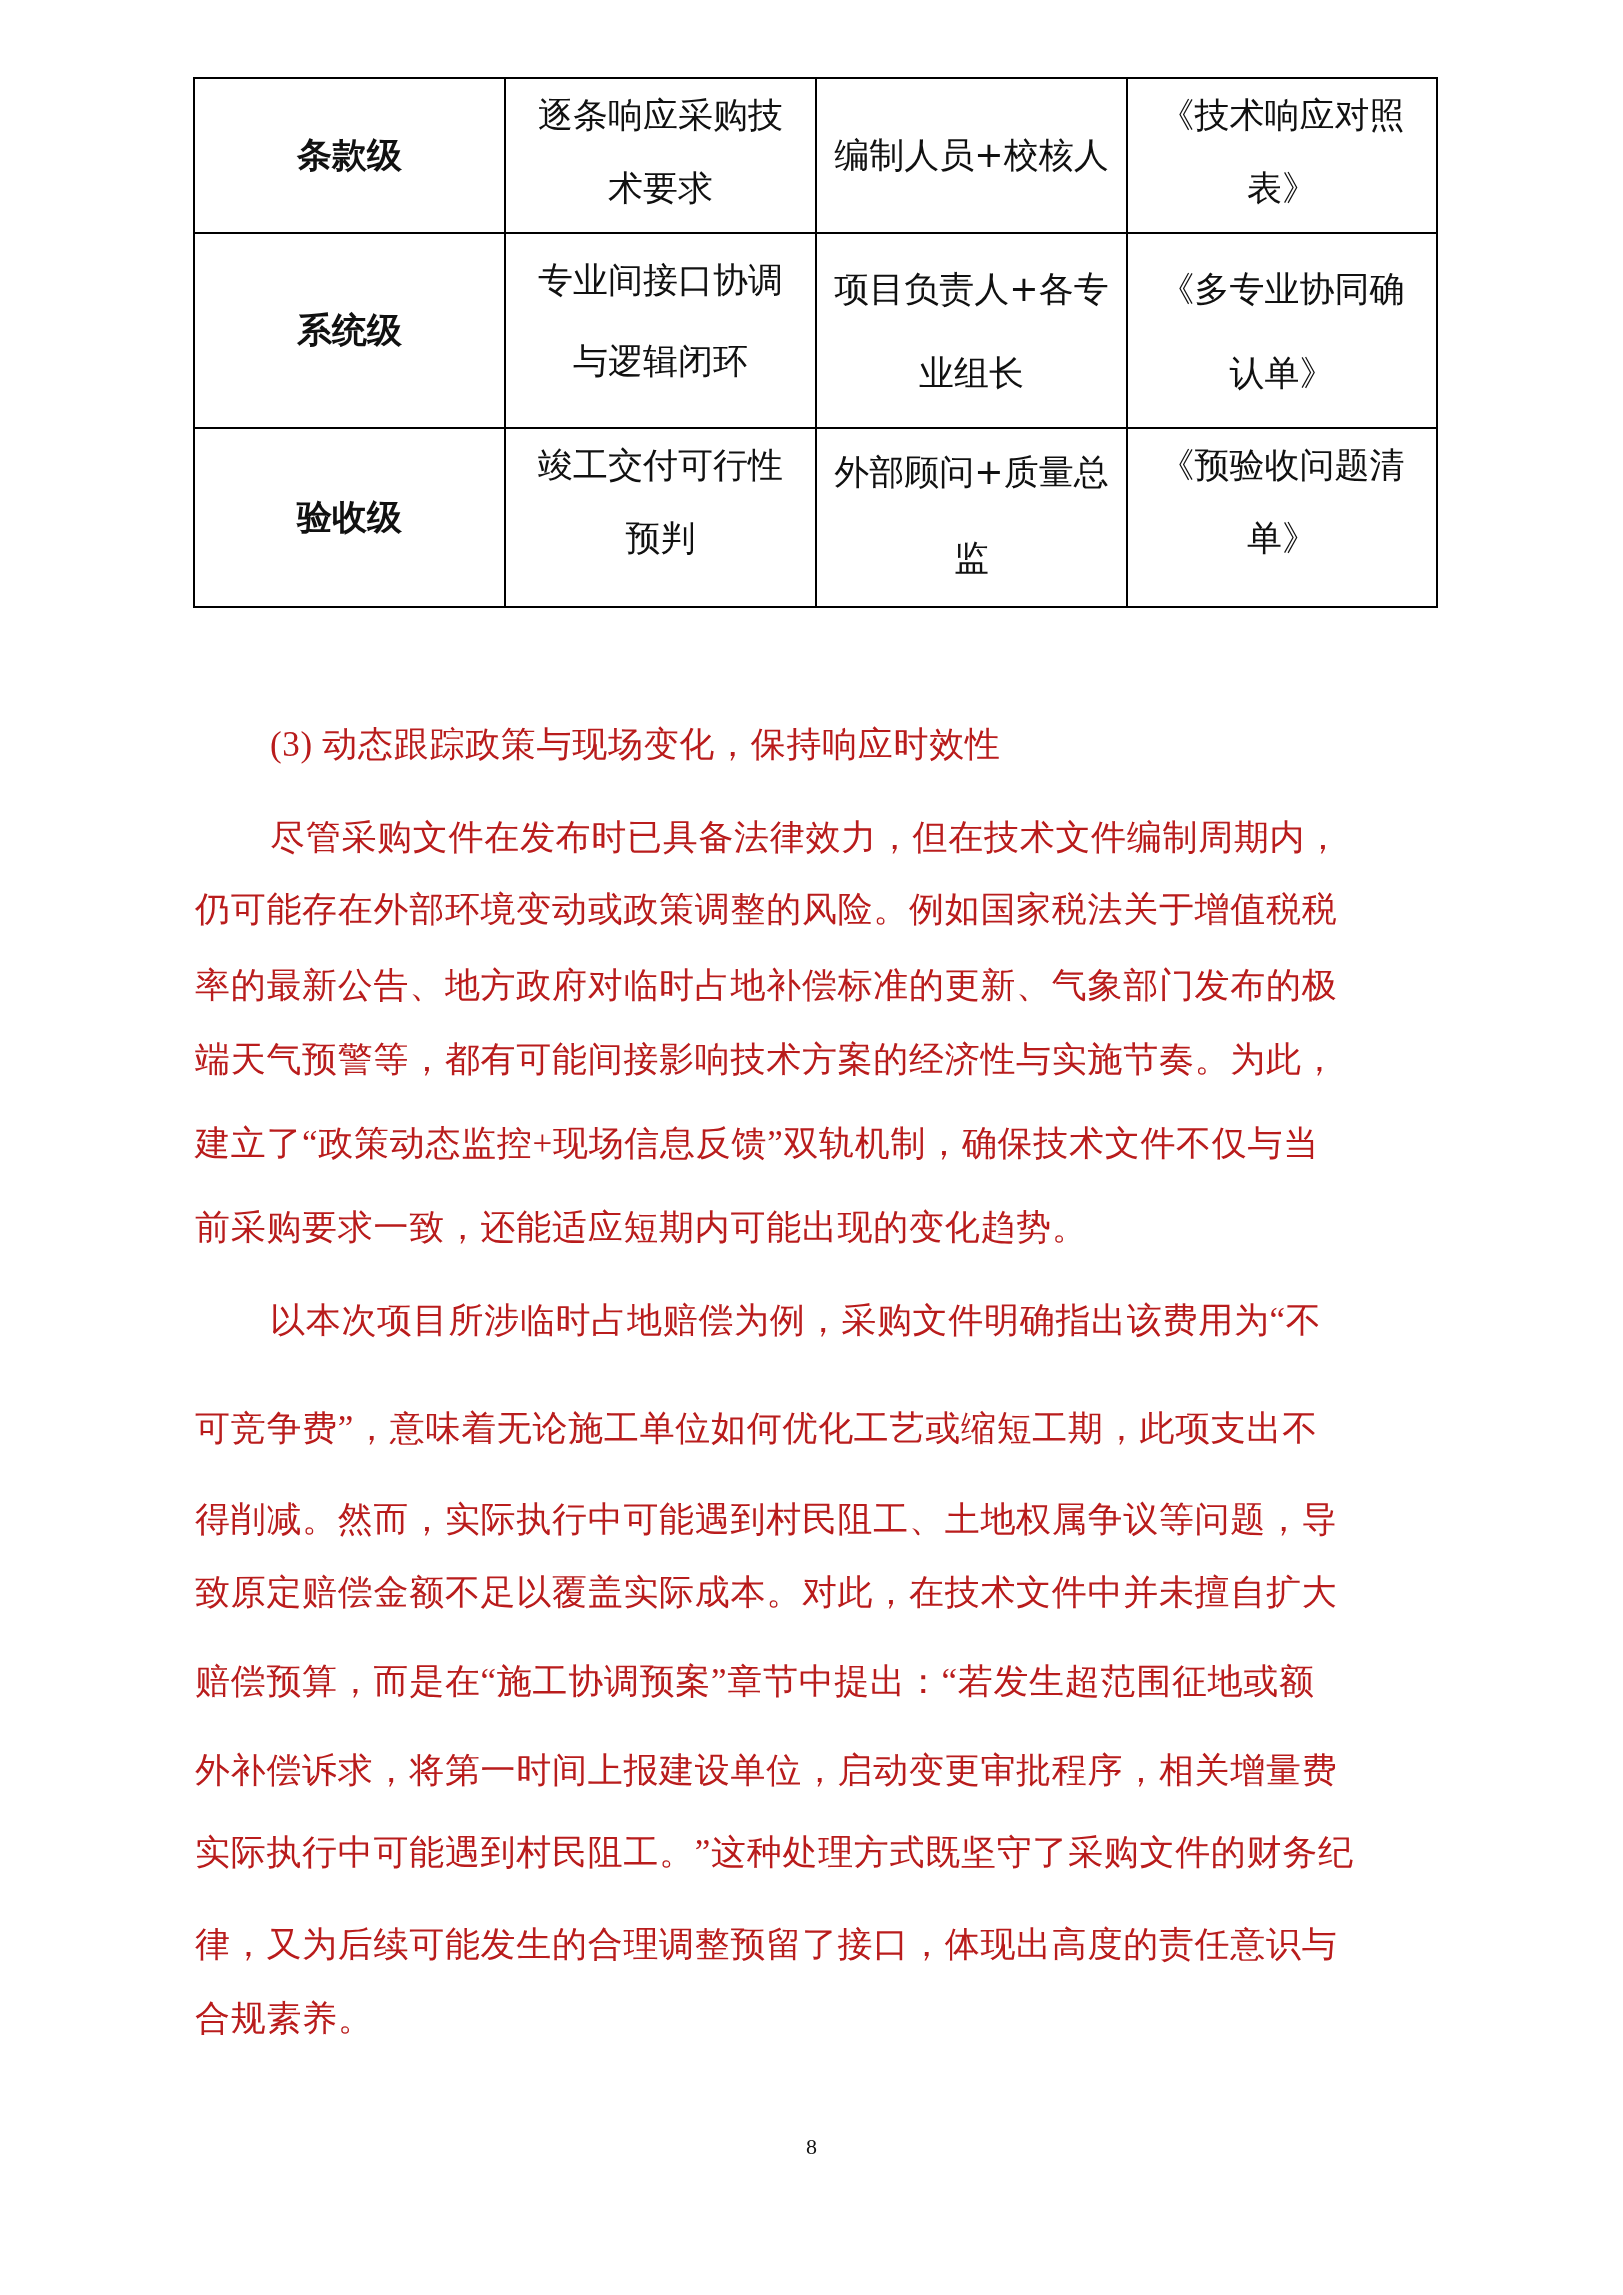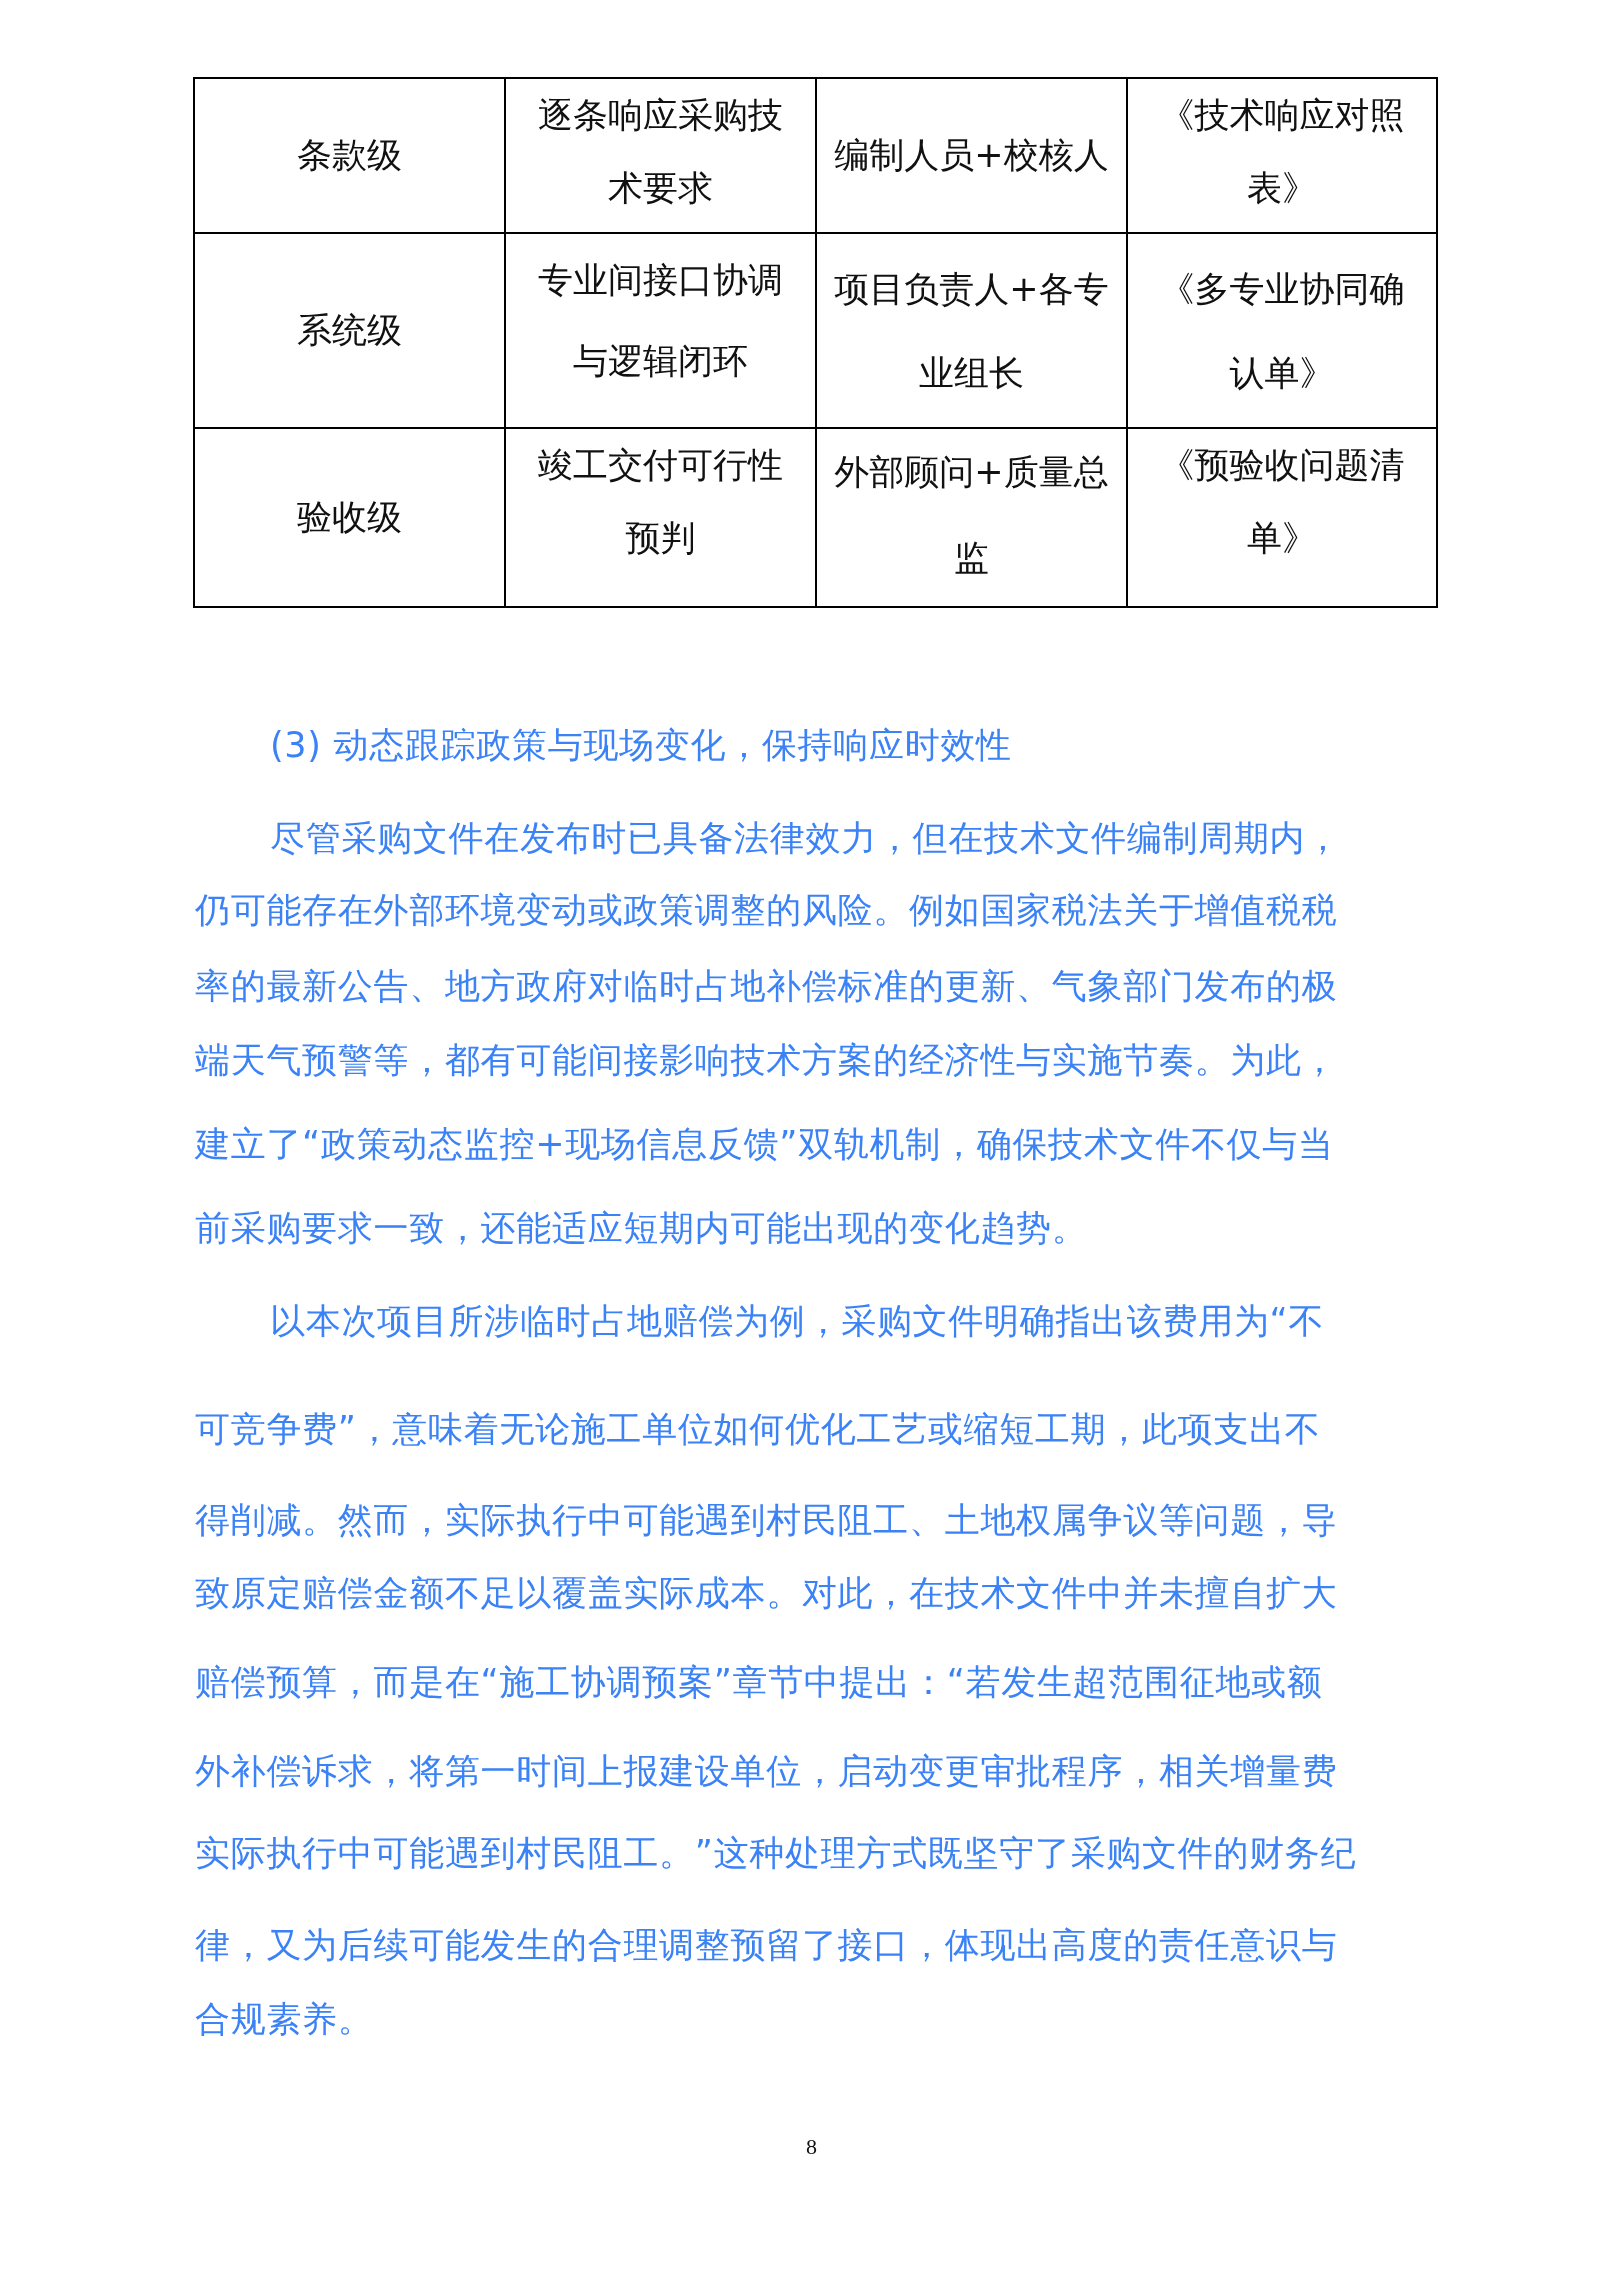--- a/index.html
+++ b/index.html
@@ -7,30 +7,30 @@
          font-family: "DejaVu Sans", "Liberation Sans", sans-serif; color: #111111; }
   .page { position: absolute; left: 0; top: 0; width: 1623px; height: 2295px; background: #fff; }
 
   table.resp { position: absolute; left: 193px; top: 77px; width: 1245px;
                border-collapse: collapse; table-layout: fixed; }
   table.resp td { border: 2.6px solid #000; vertical-align: top; padding: 0 3.9px;
                   font-size: 35px; line-height: 73px; color: #111; text-align: center; }
   table.resp tr.r0 td { height: 153px; }
   table.resp tr.r1 td { height: 180px; }
   table.resp tr.r2 td { height: 177px; }
-  table.resp td.level { vertical-align: middle; }
+  table.resp td.level { vertical-align: middle; font-weight: bold; }
   table.resp tr.r0 td.c1, table.resp tr.r0 td.c3 { padding-top: 0; }
   table.resp tr.r0 td.c2 { vertical-align: middle; margin-left: 25px; }
   table.resp tr.r1 td.c1 { padding-top: 6px; line-height: 81px; }
   table.resp tr.r1 td.c2, table.resp tr.r1 td.c3 { padding-top: 13px; line-height: 84px; }
   table.resp tr.r2 td.c1, table.resp tr.r2 td.c3 { line-height: 73px; padding-top: 0; }
   table.resp tr.r2 td.c2 { line-height: 86px; padding-top: 0; }
 
   .line { position: absolute; left: 195px; width: 1243px; font-size: 35px;
-          line-height: 46px; white-space: nowrap; color: #3b82f6; letter-spacing: 0.7px; }
+          line-height: 46px; white-space: nowrap; color: #b91c1c; letter-spacing: 0.7px; font-family: Liberation Serif, serif; }
   .heading { left: 270px; }
   .indent { left: 270px; }
   .pagenum { position: absolute; left: 0; width: 1623px; text-align: center;
              font-family: "Liberation Serif", "DejaVu Serif", serif; font-size: 22px;
              line-height: 26px; color: #111; }
 </style>
 </head>
 <body>
 
 <div class="page">

